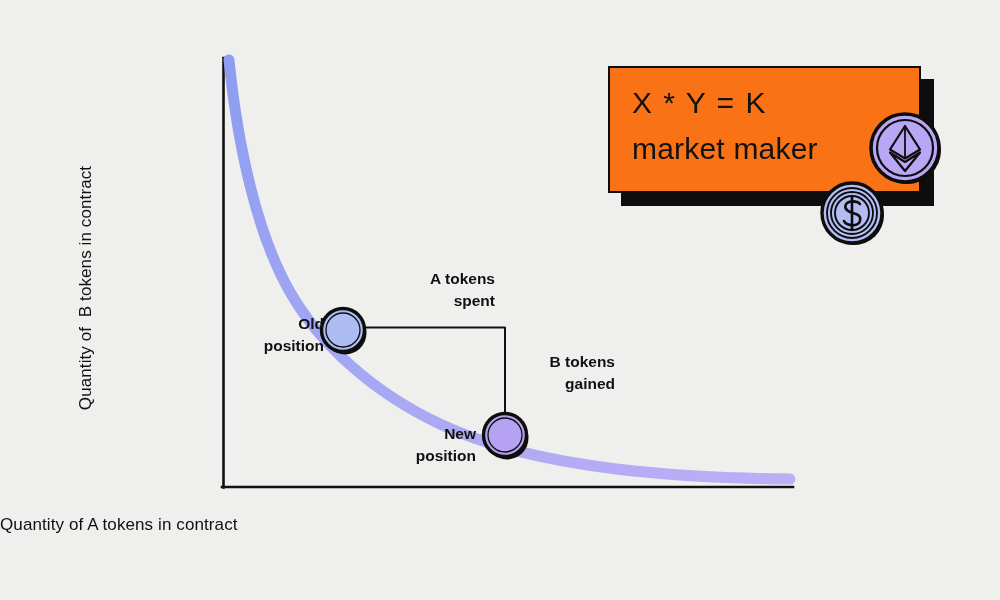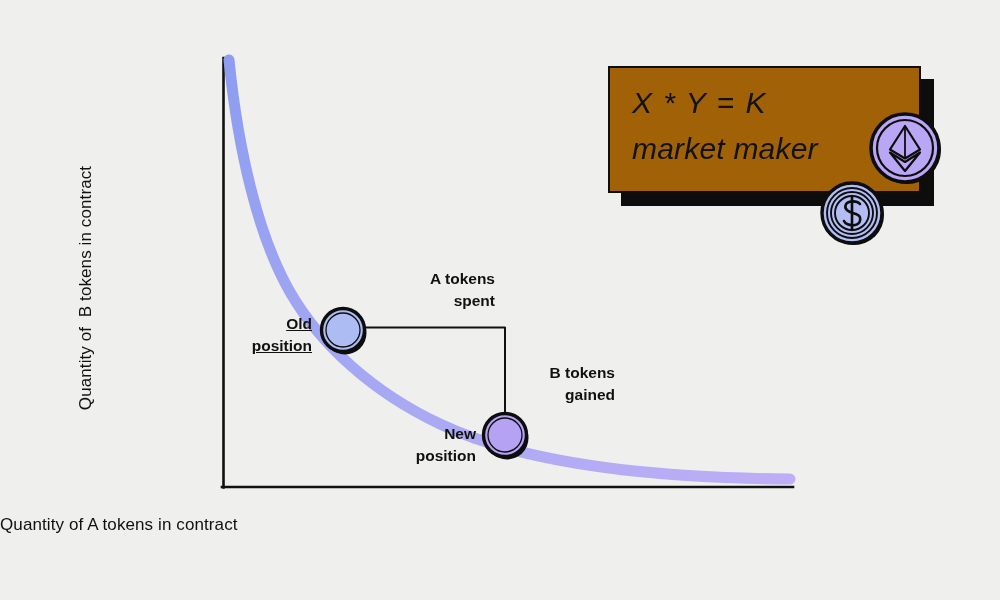--- a/index.html
+++ b/index.html
@@ -56,45 +56,43 @@
     text-align: right;
     white-space: pre-line;
   }
   #label-a-tokens-spent {
     left: 385px;
     top: 268px;
     width: 110px;
   }
   #label-b-tokens-gained {
     left: 503px;
-    top: 362px;
+    top: 351px;
     width: 112px;
   }
   #label-old-position {
-    left: 216px;
+    left: 228px;
     top: 313px;
     width: 96px;
-    text-decoration: underline;
   }
   #label-new-position {
     left: 380px;
     top: 423px;
     width: 96px;
   }
   #formula-card {
     position: absolute;
     left: 608px;
     top: 66px;
     width: 313px;
     height: 127px;
-    background: #a16207;
+    background: #f97316;
     border: 2.5px solid #0d0d0d;
     box-sizing: border-box;
     z-index: 3;
-    font-style: italic;
   }
   #formula-card-shadow {
     position: absolute;
     left: 621px;
     top: 79px;
     width: 313px;
     height: 127px;
     background: #0d0d0d;
     z-index: 2;
   }

